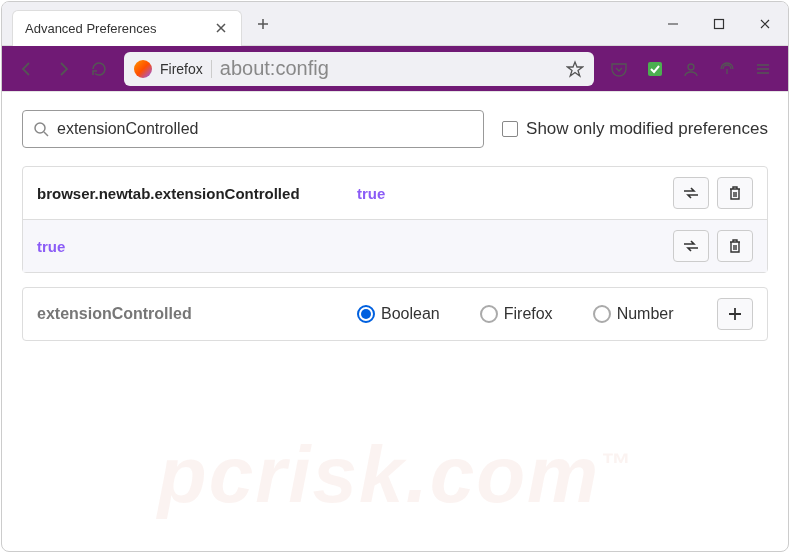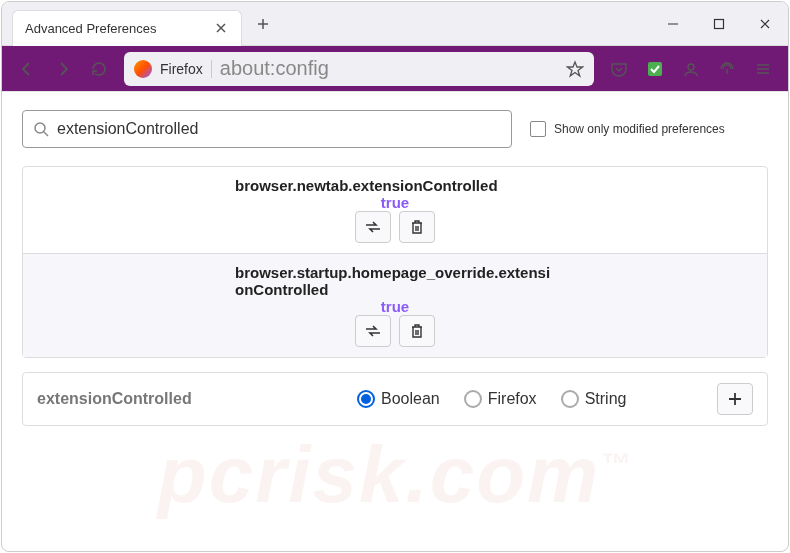--- a/index.html
+++ b/index.html
@@ -89,42 +89,41 @@
   border-radius: 4px;
   display: flex;
   align-items: center;
   padding: 0 10px;
   gap: 8px;
   max-width: 490px;
 }
 .search-input input { border:none;outline:none;font-size:16px;flex:1;color:#333;}
 .checkbox-wrap { display:flex;align-items:center;gap:8px;}
 .checkbox { width:16px;height:16px;border:1px solid #888;border-radius:2px;}
-.check-label { font-size:12px;color:#333;}
+.check-label { font-size:17px;color:#333;}
 .table {
   border: 1px solid #ddd;
   border-radius: 4px;
   margin-bottom: 14px;
 }
 .row {
   display: flex;
   align-items: center;
   padding: 10px 14px;
   min-height: 48px;
-  flex-direction: column;
 }
 .row + .row { border-top: 1px solid #ddd;}
 .row.striped { background: #f7f7fb;}
 .pref-name { width: 320px; font-size:15px; font-weight:600;color:#222;word-break:break-word;}
 .pref-value { font-size:15px;font-weight:600;color:#8b5cf6;flex:1;}
 .row-actions { display:flex;gap:8px;}
 .action-btn { width:36px;height:32px;border:1px solid #ccc;border-radius:4px;background:#f9f9fb;display:flex;align-items:center;justify-content:center;}
 .create-row { border:1px solid #ddd;border-radius:4px;display:flex;align-items:center;padding:10px 14px;min-height:54px;}
 .create-name { width:320px;font-size:16px;font-weight:600;color:#777;}
-.type-opts { display:flex;gap:24px;flex:1;}
+.type-opts { display:flex;gap:40px;flex:1;}
 .radio-wrap { display:flex;align-items:center;gap:6px;}
 .radio { width:18px;height:18px;border:2px solid #aaa;border-radius:50%;display:flex;align-items:center;justify-content:center;}
 .radio.checked { border-color:#0060df;}
 .radio.checked::after { content:'';width:10px;height:10px;background:#0060df;border-radius:50%;}
 .radio-label { font-size:16px;color:#333;}
 .watermark {
   position: absolute;
   bottom: 30px;
   left: 50%;
   transform: translateX(-50%);
@@ -261,21 +260,20 @@
               </svg>
             </div>
           <div class="action-btn">
               <svg width="14" height="16" viewBox="0 0 14 16">
                 <path d="M2 4 H12 M5 4 V2 H9 V4 M3 4 V14 H11 V4 M6 7 V12 M8 7 V12" fill="none" stroke="#333" stroke-width="1.4"></path>
               </svg>
             </div>
         </div>
       </div>
       <div class="row striped">
-        <div class="pref-name">browser.startup.homepage_override.extensionControlled</div>
         <div class="pref-value">true</div>
         <div class="row-actions">
           <div class="action-btn">
               <svg width="18" height="14" viewBox="0 0 18 14">
                 <path d="M2 5 H12 L9 2 M16 9 H6 L9 12" fill="none" stroke="#333" stroke-width="1.6"></path>
               </svg>
             </div>
           <div class="action-btn">
               <svg width="14" height="16" viewBox="0 0 14 16">
                 <path d="M2 4 H12 M5 4 V2 H9 V4 M3 4 V14 H11 V4 M6 7 V12 M8 7 V12" fill="none" stroke="#333" stroke-width="1.4"></path>
@@ -291,21 +289,21 @@
         <div class="radio-wrap">
           <div class="radio checked"></div>
           <span class="radio-label">Boolean</span>
         </div>
         <div class="radio-wrap">
           <div class="radio"></div>
           <span class="radio-label">Firefox</span>
         </div>
         <div class="radio-wrap">
           <div class="radio"></div>
-          <span class="radio-label">String</span>
+          <span class="radio-label">Number</span>
         </div>
       </div>
       <div class="action-btn">
           <svg width="16" height="16" viewBox="0 0 16 16">
             <path d="M8 2 V14 M2 8 H14" stroke="#333" stroke-width="1.8"></path>
           </svg>
         </div>
     </div>
 
     <div class="watermark"><span>pcrisk.com</span><span class="tm">™</span></div>

